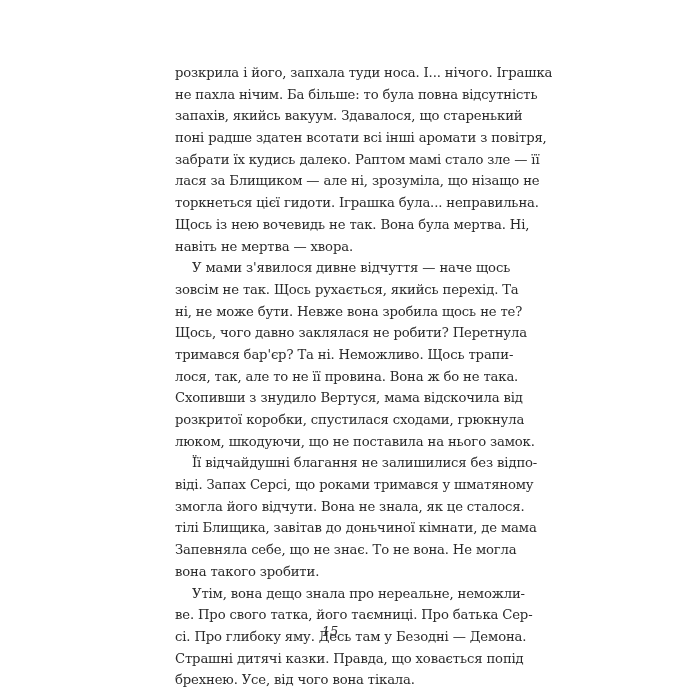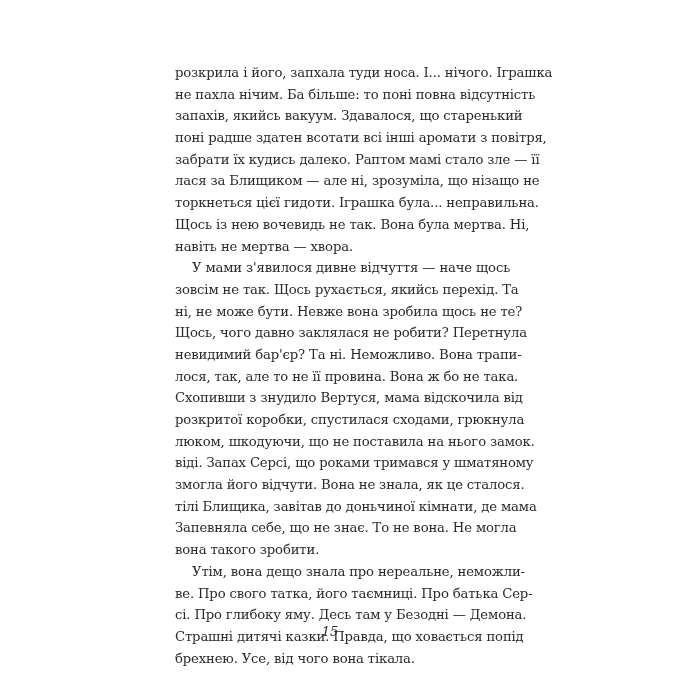--- a/index.html
+++ b/index.html
@@ -19,41 +19,42 @@
     font-family:"DejaVu Serif", "Liberation Serif", serif; font-size:13px; color:#2a2a2a;font-style:italic;
   }
 </style>
 </head>
 <body>
 
 <div class="page">
   <div class="text-block" id="text-block">
       <div>
         <span class="line">розкрила і його, запхала туди носа. І... нічого. Іграшка</span>
-        <span class="line">не пахла нічим. Ба більше: то поні повна відсутність</span>
+        <span class="line">не пахла нічим. Ба більше: то була повна відсутність</span>
         <span class="line">запахів, якийсь вакуум. Здавалося, що старенький</span>
         <span class="line">поні радше здатен всотати всі інші аромати з повітря,</span>
         <span class="line">забрати їх кудись далеко. Раптом мамі стало зле — її</span>
         <span class="line">лася за Блищиком — але ні, зрозуміла, що нізащо не</span>
         <span class="line">торкнеться цієї гидоти. Іграшка була... неправильна.</span>
         <span class="line">Щось із нею вочевидь не так. Вона була мертва. Ні,</span>
         <span class="line last">навіть не мертва — хвора.</span>
       </div>
       <div>
         <span class="line indent">У мами з'явилося дивне відчуття — наче щось</span>
         <span class="line">зовсім не так. Щось рухається, якийсь перехід. Та</span>
         <span class="line">ні, не може бути. Невже вона зробила щось не те?</span>
         <span class="line">Щось, чого давно заклялася не робити? Перетнула</span>
-        <span class="line">невидимий бар'єр? Та ні. Неможливо. Вона трапи-</span>
+        <span class="line">тримався бар'єр? Та ні. Неможливо. Щось трапи-</span>
         <span class="line">лося, так, але то не її провина. Вона ж бо не така.</span>
         <span class="line">Схопивши з знудило Вертуся, мама відскочила від</span>
         <span class="line">розкритої коробки, спустилася сходами, грюкнула</span>
         <span class="line last">люком, шкодуючи, що не поставила на нього замок.</span>
       </div>
       <div>
+        <span class="line indent">Її відчайдушні благання не залишилися без відпо-</span>
         <span class="line">віді. Запах Серсі, що роками тримався у шматяному</span>
         <span class="line">змогла його відчути. Вона не знала, як це сталося.</span>
         <span class="line">тілі Блищика, завітав до доньчиної кімнати, де мама</span>
         <span class="line">Запевняла себе, що не знає. То не вона. Не могла</span>
         <span class="line last">вона такого зробити.</span>
       </div>
       <div>
         <span class="line indent">Утім, вона дещо знала про нереальне, неможли-</span>
         <span class="line">ве. Про свого татка, його таємниці. Про батька Сер-</span>
         <span class="line">сі. Про глибоку яму. Десь там у Безодні — Демона.</span>

